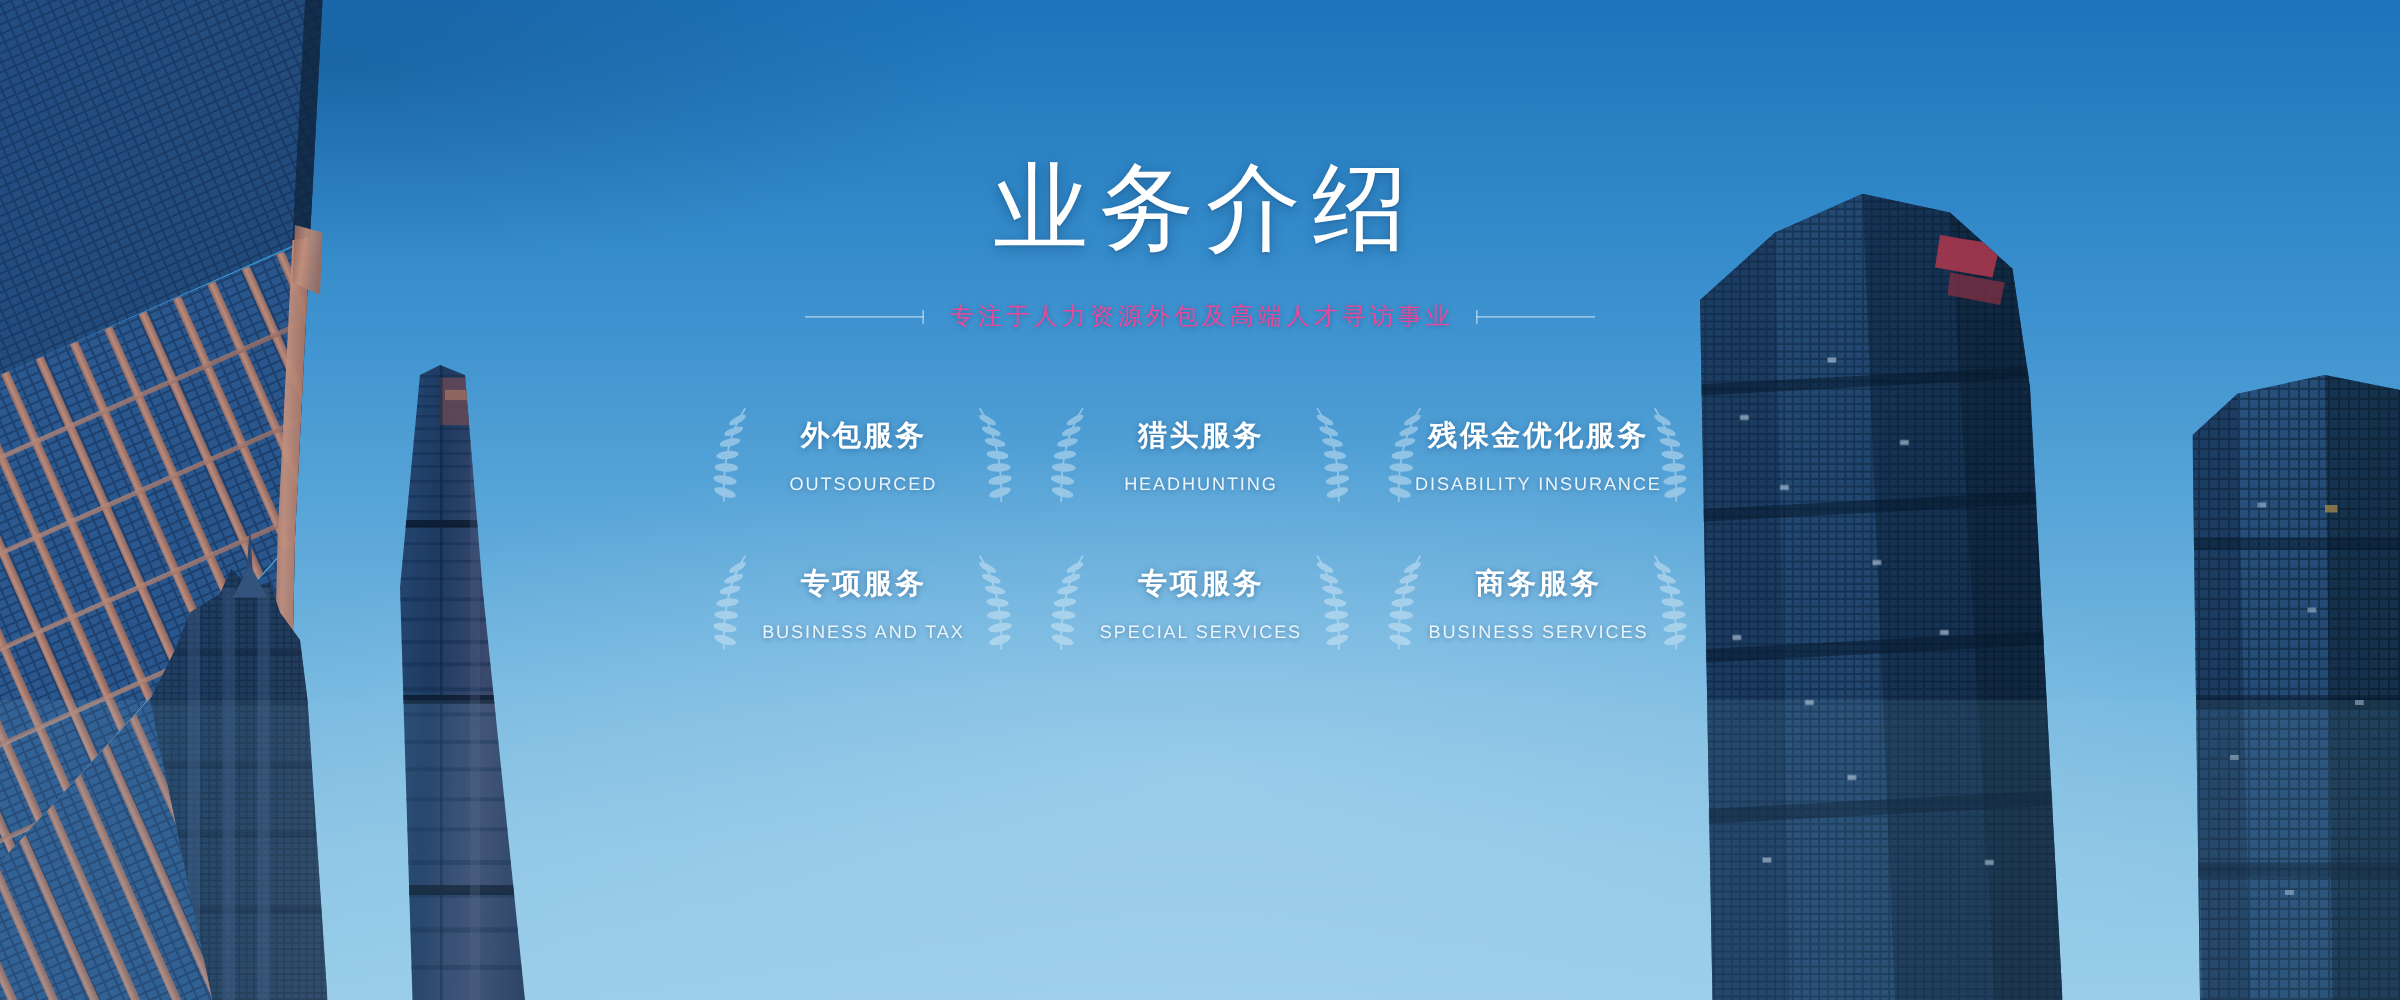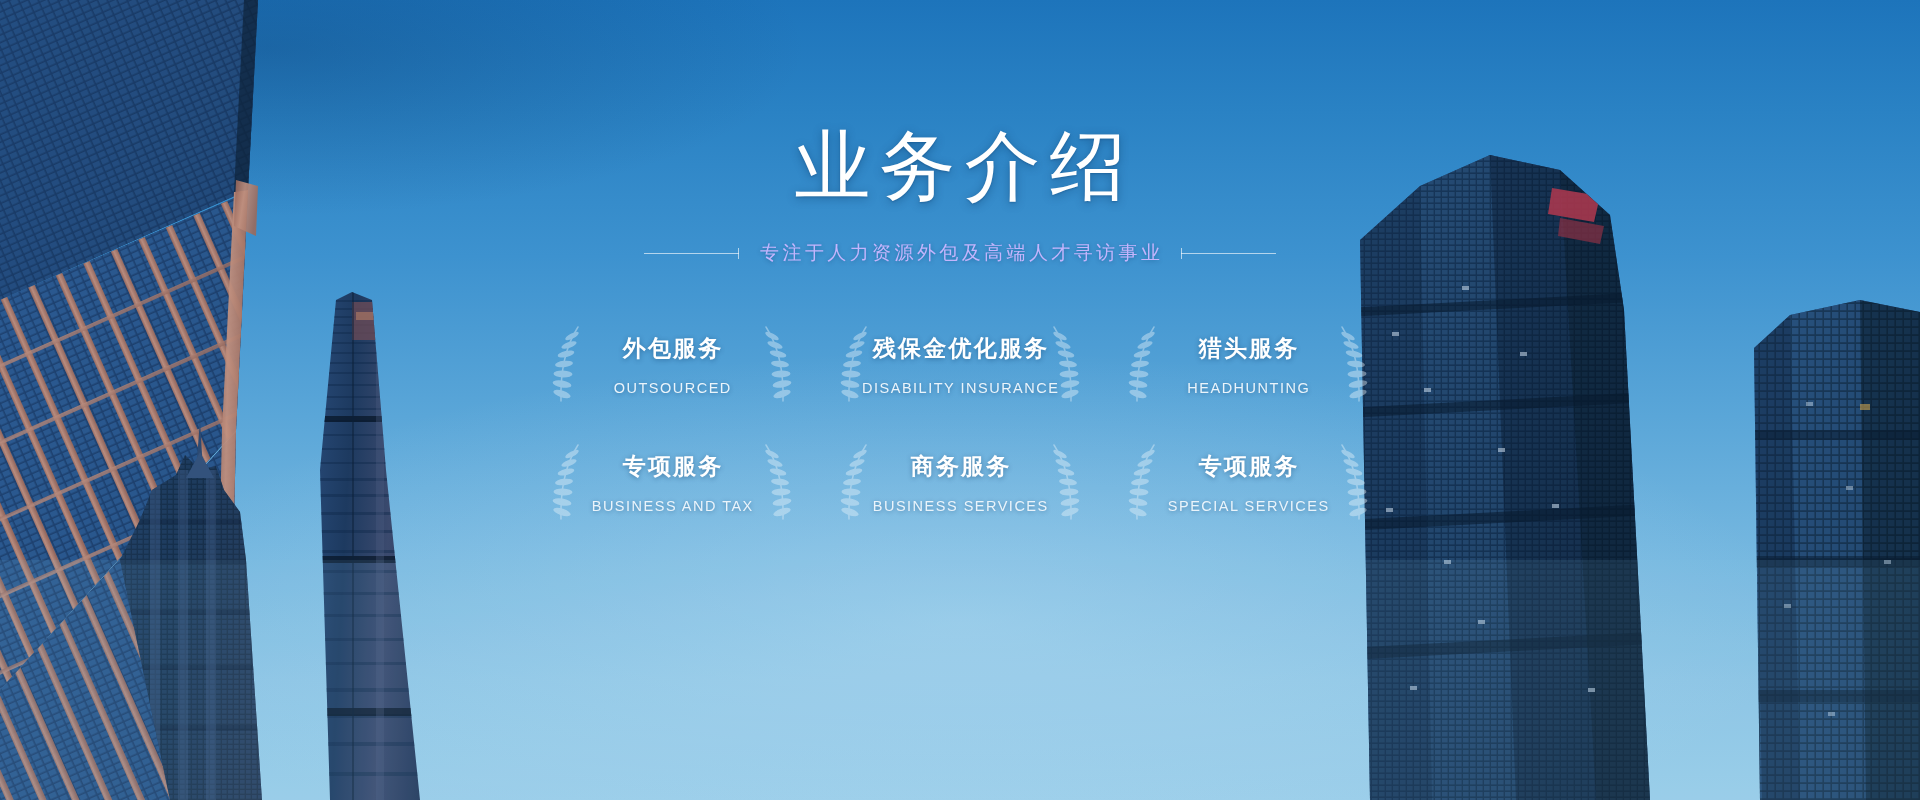--- a/index.html
+++ b/index.html
@@ -86,36 +86,35 @@
     top: -5px;
     width: 1px;
     height: 11px;
     background: rgba(255,255,255,.62);
   }
   .rule.left::after  { right: 0; }
   .rule.right::after { left: 0; }
 
   .subtitle {
     font-size: 19px;
-    color: #c4b5fd;
+    color: #ec4899;
     letter-spacing: 3.4px;
     text-indent: 3.4px;
     white-space: nowrap;
     text-shadow: 0 1px 4px rgba(8,50,95,.35);
     font-family: "DejaVu Sans", "Liberation Sans", sans-serif;
   }
 
   
   .services {
     margin-top: 48px;
     display: grid;
     grid-template-columns: repeat(3, 270px);
     row-gap: 18px;
     column-gap: 0px;
-    gap: 18px;
   }
   .service {
     position: relative;
     height: 100px;
     display: flex;
     flex-direction: column;
     align-items: center;
     justify-content: center;
   }
   .service .laurel {
@@ -491,20 +490,53 @@
           <g fill="#e8f3fb">
             <ellipse cx="21" cy="14" rx="7.5" ry="2.6" transform="rotate(-28 21 14)"></ellipse>
             <ellipse cx="18" cy="23" rx="8" ry="2.8" transform="rotate(-20 18 23)"></ellipse>
             <ellipse cx="15" cy="32" rx="8.5" ry="3" transform="rotate(-13 15 32)"></ellipse>
             <ellipse cx="13" cy="42" rx="9" ry="3.2" transform="rotate(-6 13 42)"></ellipse>
             <ellipse cx="12" cy="52" rx="9.5" ry="3.4" transform="rotate(2 12 52)"></ellipse>
             <ellipse cx="11" cy="62" rx="9.5" ry="3.5" transform="rotate(10 11 62)"></ellipse>
             <ellipse cx="11" cy="72" rx="9" ry="3.4" transform="rotate(18 11 72)"></ellipse>
           </g>
         </svg>
+        <div class="svc-cn">猎头服务</div>
+        <div class="svc-en">HEADHUNTING</div>
+        <svg class="laurel r" viewBox="0 0 34 84">
+          <g fill="none" stroke="#e8f3fb" stroke-width="1.5" stroke-linecap="round">
+            <path d="M27 5 C16 22, 9 44, 10 79"></path>
+          </g>
+          <g fill="#e8f3fb">
+            <ellipse cx="21" cy="14" rx="7.5" ry="2.6" transform="rotate(-28 21 14)"></ellipse>
+            <ellipse cx="18" cy="23" rx="8" ry="2.8" transform="rotate(-20 18 23)"></ellipse>
+            <ellipse cx="15" cy="32" rx="8.5" ry="3" transform="rotate(-13 15 32)"></ellipse>
+            <ellipse cx="13" cy="42" rx="9" ry="3.2" transform="rotate(-6 13 42)"></ellipse>
+            <ellipse cx="12" cy="52" rx="9.5" ry="3.4" transform="rotate(2 12 52)"></ellipse>
+            <ellipse cx="11" cy="62" rx="9.5" ry="3.5" transform="rotate(10 11 62)"></ellipse>
+            <ellipse cx="11" cy="72" rx="9" ry="3.4" transform="rotate(18 11 72)"></ellipse>
+          </g>
+        </svg>
+      </div>
+
+      <div class="service">
+        <svg class="laurel l" viewBox="0 0 34 84">
+          <g fill="none" stroke="#e8f3fb" stroke-width="1.5" stroke-linecap="round">
+            <path d="M27 5 C16 22, 9 44, 10 79"></path>
+          </g>
+          <g fill="#e8f3fb">
+            <ellipse cx="21" cy="14" rx="7.5" ry="2.6" transform="rotate(-28 21 14)"></ellipse>
+            <ellipse cx="18" cy="23" rx="8" ry="2.8" transform="rotate(-20 18 23)"></ellipse>
+            <ellipse cx="15" cy="32" rx="8.5" ry="3" transform="rotate(-13 15 32)"></ellipse>
+            <ellipse cx="13" cy="42" rx="9" ry="3.2" transform="rotate(-6 13 42)"></ellipse>
+            <ellipse cx="12" cy="52" rx="9.5" ry="3.4" transform="rotate(2 12 52)"></ellipse>
+            <ellipse cx="11" cy="62" rx="9.5" ry="3.5" transform="rotate(10 11 62)"></ellipse>
+            <ellipse cx="11" cy="72" rx="9" ry="3.4" transform="rotate(18 11 72)"></ellipse>
+          </g>
+        </svg>
         <div class="svc-cn">残保金优化服务</div>
         <div class="svc-en">DISABILITY INSURANCE</div>
         <svg class="laurel r" viewBox="0 0 34 84">
           <g fill="none" stroke="#e8f3fb" stroke-width="1.5" stroke-linecap="round">
             <path d="M27 5 C16 22, 9 44, 10 79"></path>
           </g>
           <g fill="#e8f3fb">
             <ellipse cx="21" cy="14" rx="7.5" ry="2.6" transform="rotate(-28 21 14)"></ellipse>
             <ellipse cx="18" cy="23" rx="8" ry="2.8" transform="rotate(-20 18 23)"></ellipse>
             <ellipse cx="15" cy="32" rx="8.5" ry="3" transform="rotate(-13 15 32)"></ellipse>
@@ -524,53 +556,20 @@
           <g fill="#e8f3fb">
             <ellipse cx="21" cy="14" rx="7.5" ry="2.6" transform="rotate(-28 21 14)"></ellipse>
             <ellipse cx="18" cy="23" rx="8" ry="2.8" transform="rotate(-20 18 23)"></ellipse>
             <ellipse cx="15" cy="32" rx="8.5" ry="3" transform="rotate(-13 15 32)"></ellipse>
             <ellipse cx="13" cy="42" rx="9" ry="3.2" transform="rotate(-6 13 42)"></ellipse>
             <ellipse cx="12" cy="52" rx="9.5" ry="3.4" transform="rotate(2 12 52)"></ellipse>
             <ellipse cx="11" cy="62" rx="9.5" ry="3.5" transform="rotate(10 11 62)"></ellipse>
             <ellipse cx="11" cy="72" rx="9" ry="3.4" transform="rotate(18 11 72)"></ellipse>
           </g>
         </svg>
-        <div class="svc-cn">猎头服务</div>
-        <div class="svc-en">HEADHUNTING</div>
-        <svg class="laurel r" viewBox="0 0 34 84">
-          <g fill="none" stroke="#e8f3fb" stroke-width="1.5" stroke-linecap="round">
-            <path d="M27 5 C16 22, 9 44, 10 79"></path>
-          </g>
-          <g fill="#e8f3fb">
-            <ellipse cx="21" cy="14" rx="7.5" ry="2.6" transform="rotate(-28 21 14)"></ellipse>
-            <ellipse cx="18" cy="23" rx="8" ry="2.8" transform="rotate(-20 18 23)"></ellipse>
-            <ellipse cx="15" cy="32" rx="8.5" ry="3" transform="rotate(-13 15 32)"></ellipse>
-            <ellipse cx="13" cy="42" rx="9" ry="3.2" transform="rotate(-6 13 42)"></ellipse>
-            <ellipse cx="12" cy="52" rx="9.5" ry="3.4" transform="rotate(2 12 52)"></ellipse>
-            <ellipse cx="11" cy="62" rx="9.5" ry="3.5" transform="rotate(10 11 62)"></ellipse>
-            <ellipse cx="11" cy="72" rx="9" ry="3.4" transform="rotate(18 11 72)"></ellipse>
-          </g>
-        </svg>
-      </div>
-
-      <div class="service">
-        <svg class="laurel l" viewBox="0 0 34 84">
-          <g fill="none" stroke="#e8f3fb" stroke-width="1.5" stroke-linecap="round">
-            <path d="M27 5 C16 22, 9 44, 10 79"></path>
-          </g>
-          <g fill="#e8f3fb">
-            <ellipse cx="21" cy="14" rx="7.5" ry="2.6" transform="rotate(-28 21 14)"></ellipse>
-            <ellipse cx="18" cy="23" rx="8" ry="2.8" transform="rotate(-20 18 23)"></ellipse>
-            <ellipse cx="15" cy="32" rx="8.5" ry="3" transform="rotate(-13 15 32)"></ellipse>
-            <ellipse cx="13" cy="42" rx="9" ry="3.2" transform="rotate(-6 13 42)"></ellipse>
-            <ellipse cx="12" cy="52" rx="9.5" ry="3.4" transform="rotate(2 12 52)"></ellipse>
-            <ellipse cx="11" cy="62" rx="9.5" ry="3.5" transform="rotate(10 11 62)"></ellipse>
-            <ellipse cx="11" cy="72" rx="9" ry="3.4" transform="rotate(18 11 72)"></ellipse>
-          </g>
-        </svg>
         <div class="svc-cn">专项服务</div>
         <div class="svc-en">BUSINESS AND TAX</div>
         <svg class="laurel r" viewBox="0 0 34 84">
           <g fill="none" stroke="#e8f3fb" stroke-width="1.5" stroke-linecap="round">
             <path d="M27 5 C16 22, 9 44, 10 79"></path>
           </g>
           <g fill="#e8f3fb">
             <ellipse cx="21" cy="14" rx="7.5" ry="2.6" transform="rotate(-28 21 14)"></ellipse>
             <ellipse cx="18" cy="23" rx="8" ry="2.8" transform="rotate(-20 18 23)"></ellipse>
             <ellipse cx="15" cy="32" rx="8.5" ry="3" transform="rotate(-13 15 32)"></ellipse>
@@ -590,66 +589,66 @@
           <g fill="#e8f3fb">
             <ellipse cx="21" cy="14" rx="7.5" ry="2.6" transform="rotate(-28 21 14)"></ellipse>
             <ellipse cx="18" cy="23" rx="8" ry="2.8" transform="rotate(-20 18 23)"></ellipse>
             <ellipse cx="15" cy="32" rx="8.5" ry="3" transform="rotate(-13 15 32)"></ellipse>
             <ellipse cx="13" cy="42" rx="9" ry="3.2" transform="rotate(-6 13 42)"></ellipse>
             <ellipse cx="12" cy="52" rx="9.5" ry="3.4" transform="rotate(2 12 52)"></ellipse>
             <ellipse cx="11" cy="62" rx="9.5" ry="3.5" transform="rotate(10 11 62)"></ellipse>
             <ellipse cx="11" cy="72" rx="9" ry="3.4" transform="rotate(18 11 72)"></ellipse>
           </g>
         </svg>
+        <div class="svc-cn">专项服务</div>
+        <div class="svc-en">SPECIAL SERVICES</div>
+        <svg class="laurel r" viewBox="0 0 34 84">
+          <g fill="none" stroke="#e8f3fb" stroke-width="1.5" stroke-linecap="round">
+            <path d="M27 5 C16 22, 9 44, 10 79"></path>
+          </g>
+          <g fill="#e8f3fb">
+            <ellipse cx="21" cy="14" rx="7.5" ry="2.6" transform="rotate(-28 21 14)"></ellipse>
+            <ellipse cx="18" cy="23" rx="8" ry="2.8" transform="rotate(-20 18 23)"></ellipse>
+            <ellipse cx="15" cy="32" rx="8.5" ry="3" transform="rotate(-13 15 32)"></ellipse>
+            <ellipse cx="13" cy="42" rx="9" ry="3.2" transform="rotate(-6 13 42)"></ellipse>
+            <ellipse cx="12" cy="52" rx="9.5" ry="3.4" transform="rotate(2 12 52)"></ellipse>
+            <ellipse cx="11" cy="62" rx="9.5" ry="3.5" transform="rotate(10 11 62)"></ellipse>
+            <ellipse cx="11" cy="72" rx="9" ry="3.4" transform="rotate(18 11 72)"></ellipse>
+          </g>
+        </svg>
+      </div>
+
+      <div class="service">
+        <svg class="laurel l" viewBox="0 0 34 84">
+          <g fill="none" stroke="#e8f3fb" stroke-width="1.5" stroke-linecap="round">
+            <path d="M27 5 C16 22, 9 44, 10 79"></path>
+          </g>
+          <g fill="#e8f3fb">
+            <ellipse cx="21" cy="14" rx="7.5" ry="2.6" transform="rotate(-28 21 14)"></ellipse>
+            <ellipse cx="18" cy="23" rx="8" ry="2.8" transform="rotate(-20 18 23)"></ellipse>
+            <ellipse cx="15" cy="32" rx="8.5" ry="3" transform="rotate(-13 15 32)"></ellipse>
+            <ellipse cx="13" cy="42" rx="9" ry="3.2" transform="rotate(-6 13 42)"></ellipse>
+            <ellipse cx="12" cy="52" rx="9.5" ry="3.4" transform="rotate(2 12 52)"></ellipse>
+            <ellipse cx="11" cy="62" rx="9.5" ry="3.5" transform="rotate(10 11 62)"></ellipse>
+            <ellipse cx="11" cy="72" rx="9" ry="3.4" transform="rotate(18 11 72)"></ellipse>
+          </g>
+        </svg>
         <div class="svc-cn">商务服务</div>
         <div class="svc-en">BUSINESS SERVICES</div>
         <svg class="laurel r" viewBox="0 0 34 84">
           <g fill="none" stroke="#e8f3fb" stroke-width="1.5" stroke-linecap="round">
             <path d="M27 5 C16 22, 9 44, 10 79"></path>
           </g>
           <g fill="#e8f3fb">
             <ellipse cx="21" cy="14" rx="7.5" ry="2.6" transform="rotate(-28 21 14)"></ellipse>
             <ellipse cx="18" cy="23" rx="8" ry="2.8" transform="rotate(-20 18 23)"></ellipse>
             <ellipse cx="15" cy="32" rx="8.5" ry="3" transform="rotate(-13 15 32)"></ellipse>
             <ellipse cx="13" cy="42" rx="9" ry="3.2" transform="rotate(-6 13 42)"></ellipse>
             <ellipse cx="12" cy="52" rx="9.5" ry="3.4" transform="rotate(2 12 52)"></ellipse>
             <ellipse cx="11" cy="62" rx="9.5" ry="3.5" transform="rotate(10 11 62)"></ellipse>
             <ellipse cx="11" cy="72" rx="9" ry="3.4" transform="rotate(18 11 72)"></ellipse>
           </g>
         </svg>
       </div>
 
-      <div class="service">
-        <svg class="laurel l" viewBox="0 0 34 84">
-          <g fill="none" stroke="#e8f3fb" stroke-width="1.5" stroke-linecap="round">
-            <path d="M27 5 C16 22, 9 44, 10 79"></path>
-          </g>
-          <g fill="#e8f3fb">
-            <ellipse cx="21" cy="14" rx="7.5" ry="2.6" transform="rotate(-28 21 14)"></ellipse>
-            <ellipse cx="18" cy="23" rx="8" ry="2.8" transform="rotate(-20 18 23)"></ellipse>
-            <ellipse cx="15" cy="32" rx="8.5" ry="3" transform="rotate(-13 15 32)"></ellipse>
-            <ellipse cx="13" cy="42" rx="9" ry="3.2" transform="rotate(-6 13 42)"></ellipse>
-            <ellipse cx="12" cy="52" rx="9.5" ry="3.4" transform="rotate(2 12 52)"></ellipse>
-            <ellipse cx="11" cy="62" rx="9.5" ry="3.5" transform="rotate(10 11 62)"></ellipse>
-            <ellipse cx="11" cy="72" rx="9" ry="3.4" transform="rotate(18 11 72)"></ellipse>
-          </g>
-        </svg>
-        <div class="svc-cn">专项服务</div>
-        <div class="svc-en">SPECIAL SERVICES</div>
-        <svg class="laurel r" viewBox="0 0 34 84">
-          <g fill="none" stroke="#e8f3fb" stroke-width="1.5" stroke-linecap="round">
-            <path d="M27 5 C16 22, 9 44, 10 79"></path>
-          </g>
-          <g fill="#e8f3fb">
-            <ellipse cx="21" cy="14" rx="7.5" ry="2.6" transform="rotate(-28 21 14)"></ellipse>
-            <ellipse cx="18" cy="23" rx="8" ry="2.8" transform="rotate(-20 18 23)"></ellipse>
-            <ellipse cx="15" cy="32" rx="8.5" ry="3" transform="rotate(-13 15 32)"></ellipse>
-            <ellipse cx="13" cy="42" rx="9" ry="3.2" transform="rotate(-6 13 42)"></ellipse>
-            <ellipse cx="12" cy="52" rx="9.5" ry="3.4" transform="rotate(2 12 52)"></ellipse>
-            <ellipse cx="11" cy="62" rx="9.5" ry="3.5" transform="rotate(10 11 62)"></ellipse>
-            <ellipse cx="11" cy="72" rx="9" ry="3.4" transform="rotate(18 11 72)"></ellipse>
-          </g>
-        </svg>
-      </div>
-
     </div>
   </div>
 </div>
 
 </body></html>

